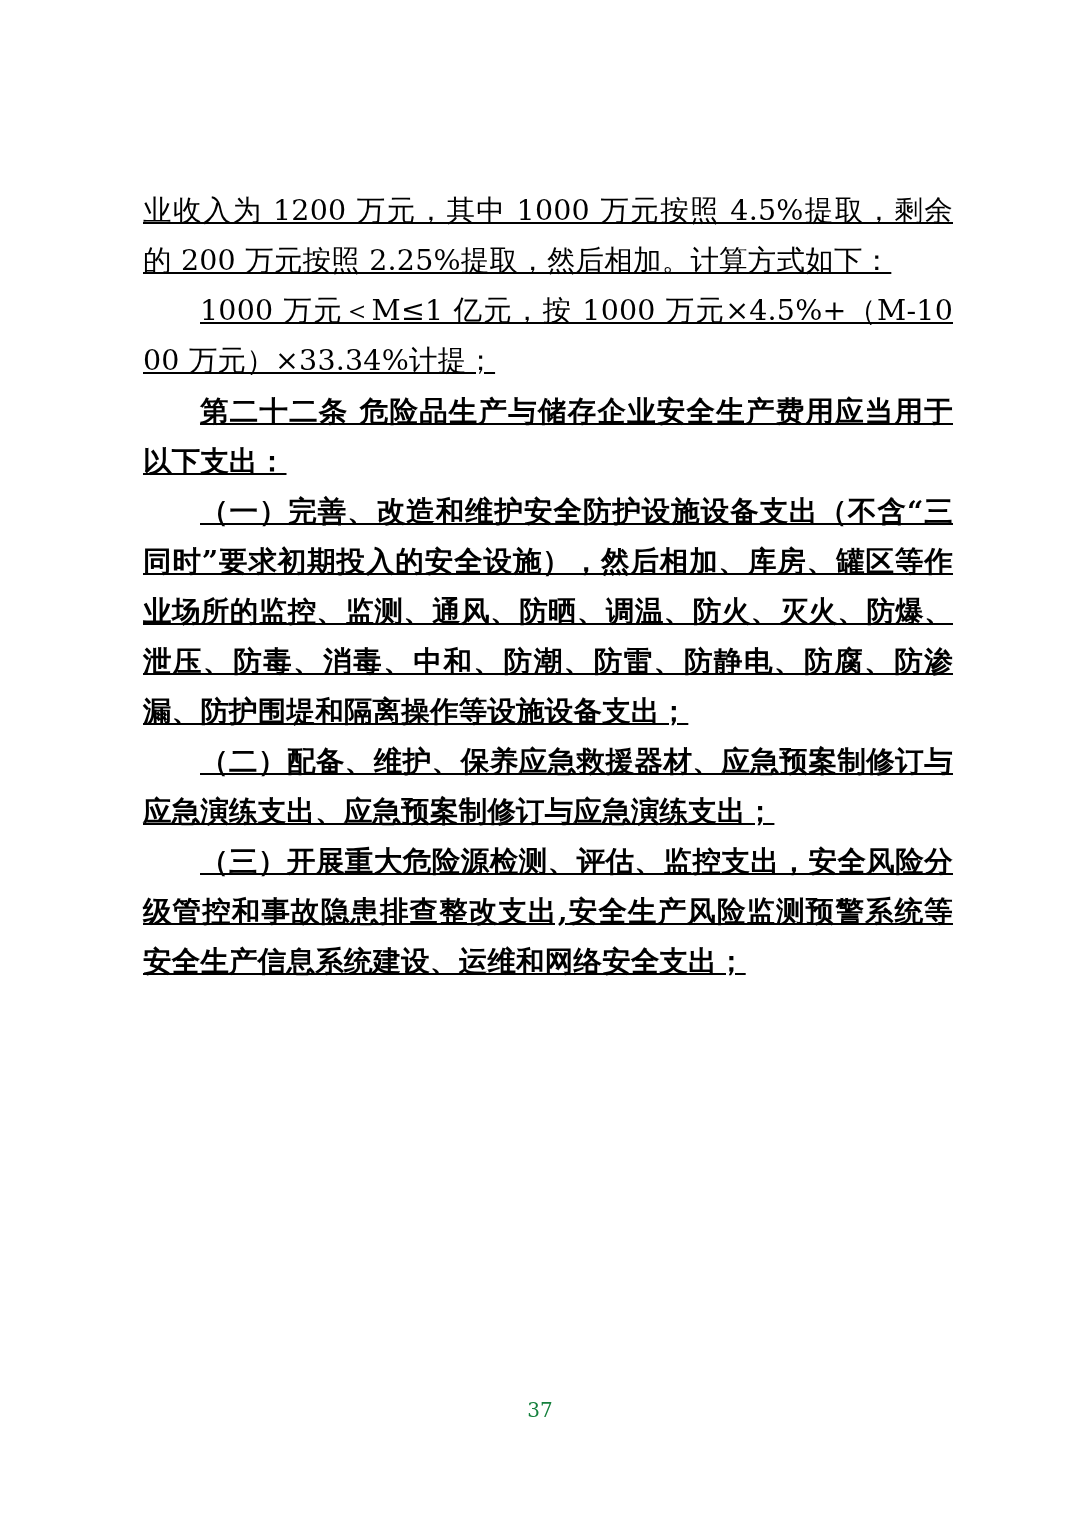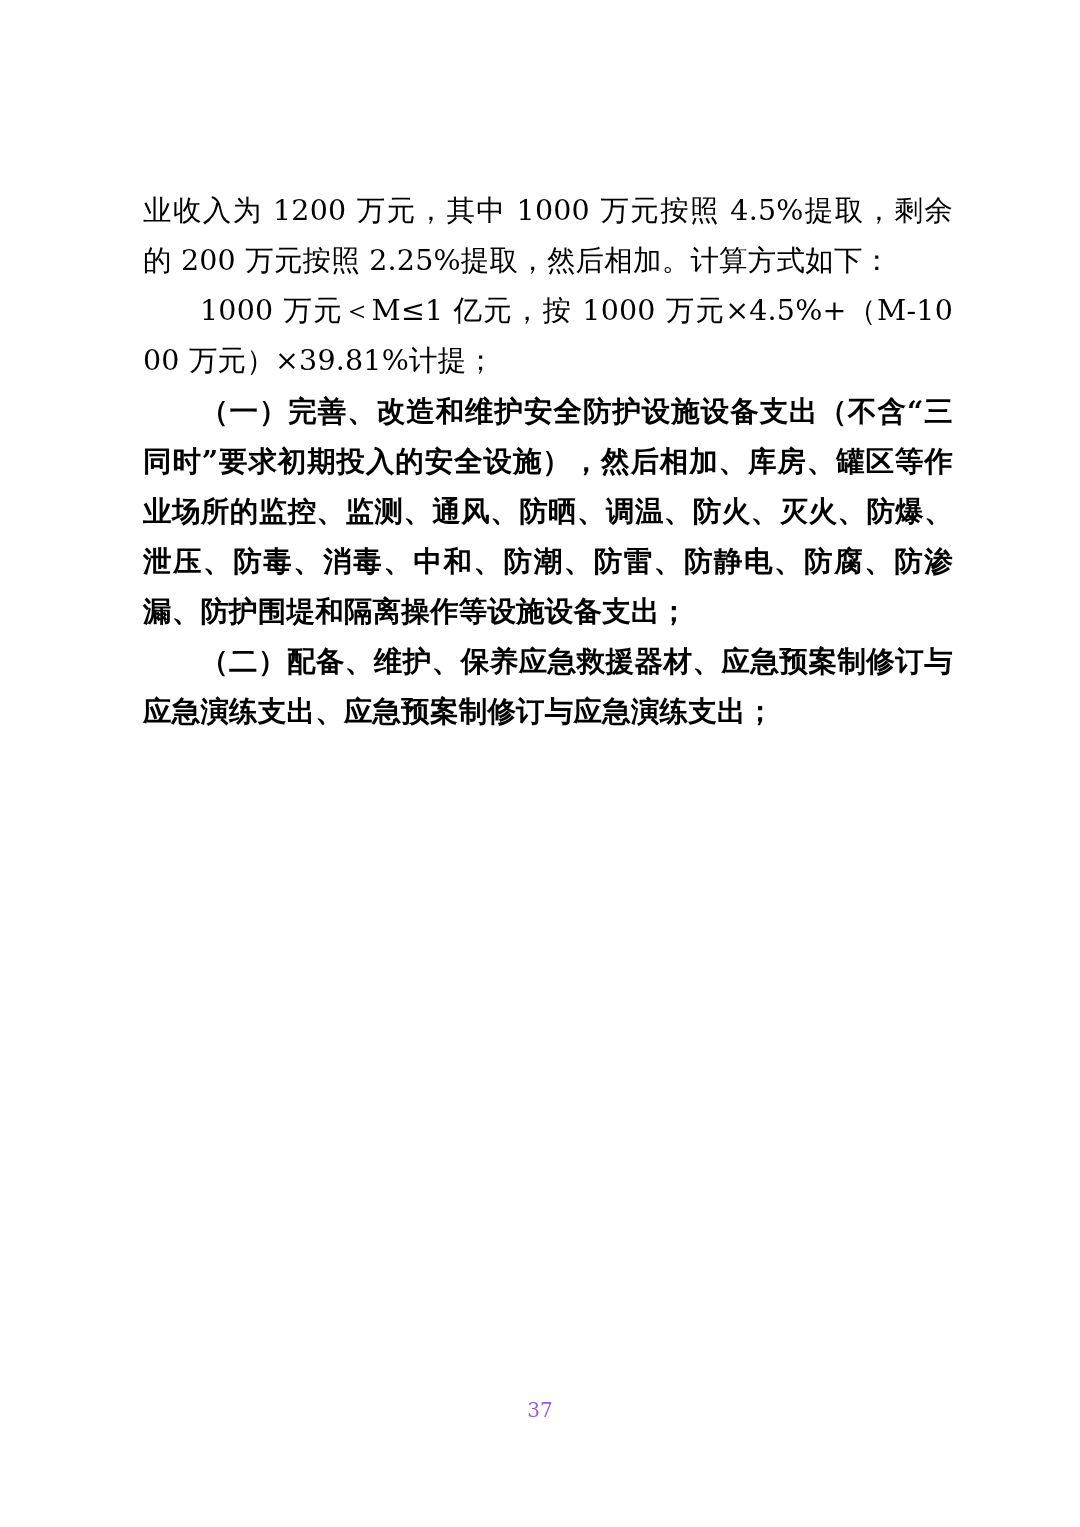--- a/index.html
+++ b/index.html
@@ -25,54 +25,57 @@
   }
   .para {
     font-size: 28.5px;
     line-height: 50px;
     letter-spacing: 0.2px;
     text-align: justify;
     text-justify: inter-ideograph;
     margin: 0;
     white-space: pre-wrap;
     word-break: break-all;
+    text-decoration: underline;
   }
   .indent {
     text-indent: 57px;
   }
   .bold {
     font-weight: bold;
   }
   .page-number {
     position: absolute;
     left: 0;
     right: 0;
     top: 1398px;
     text-align: center;
     font-size: 20px;
     font-family: "DejaVu Serif", "Liberation Serif", serif;
-    color: #8b5cf6;
+    color: #15803d;
   }
 </style>
 </head>
 <body>
 
 <div class="page">
   <div class="content">
 
     <p class="para">业收入为 1200 万元，其中 1000 万元按照 4.5%提取，剩余的 200 万元按照 2.25%提取，然后相加。计算方式如下：</p>
 
 
-    <p class="para indent">1000 万元＜M≤1 亿元，按 1000 万元×4.5%+（M-1000 万元）×39.81%计提；</p>
+    <p class="para indent">1000 万元＜M≤1 亿元，按 1000 万元×4.5%+（M-1000 万元）×33.34%计提；</p>
 
 
 
+    <p class="para indent bold">第二十二条 危险品生产与储存企业安全生产费用应当用于以下支出：</p>
 
     <p class="para indent bold">（一）完善、改造和维护安全防护设施设备支出（不含“三同时”要求初期投入的安全设施），然后相加、库房、罐区等作业场所的监控、监测、通风、防晒、调温、防火、灭火、防爆、泄压、防毒、消毒、中和、防潮、防雷、防静电、防腐、防渗漏、防护围堤和隔离操作等设施设备支出；</p>
 
     <p class="para indent bold">（二）配备、维护、保养应急救援器材、应急预案制修订与应急演练支出、应急预案制修订与应急演练支出；</p>
 
+    <p class="para indent bold">（三）开展重大危险源检测、评估、监控支出，安全风险分级管控和事故隐患排查整改支出,安全生产风险监测预警系统等安全生产信息系统建设、运维和网络安全支出；</p>
 
 
   </div>
 
   <div class="page-number">37</div>
 </div>
 
 </body></html>

